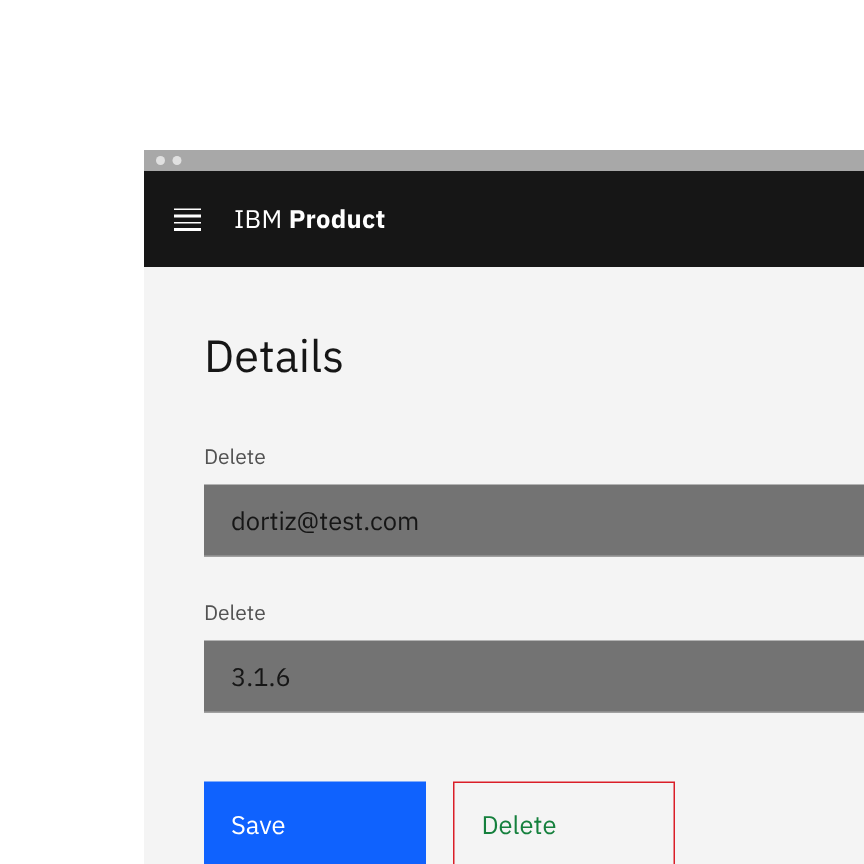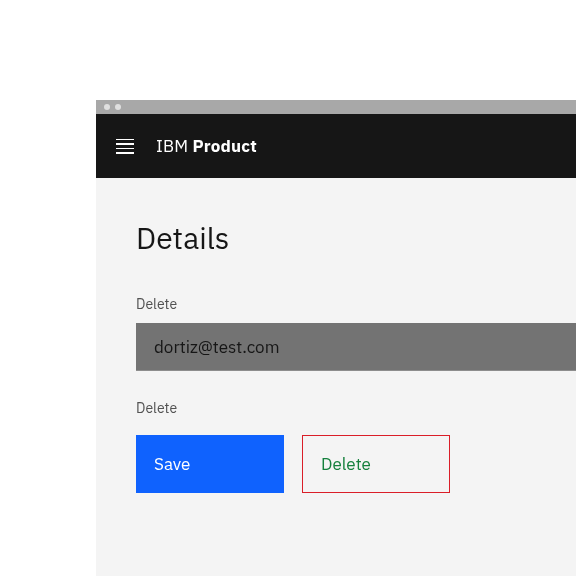--- a/index.html
+++ b/index.html
@@ -136,19 +136,20 @@
     </div>
   </div>
 
   <div class="content">
     <h1 class="page-title">Details</h1>
 
     <div class="field-label">Delete</div>
     <input class="text-input" type="text" value="dortiz@test.com" style="">
 
     <div class="field-label">Delete</div>
+    <input class="text-input" type="text" value="3.1.6" style="">
 
     <div class="button-row">
       <button class="btn btn-primary">Save</button>
       <button class="btn btn-danger">Delete</button>
     </div>
   </div>
 </div>
 
 </body></html>

